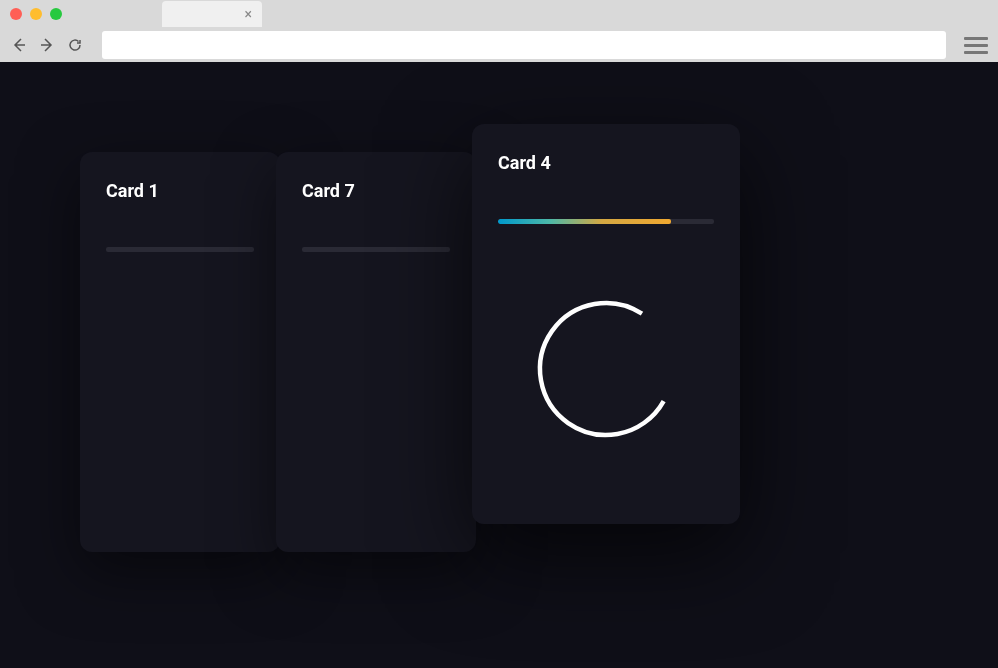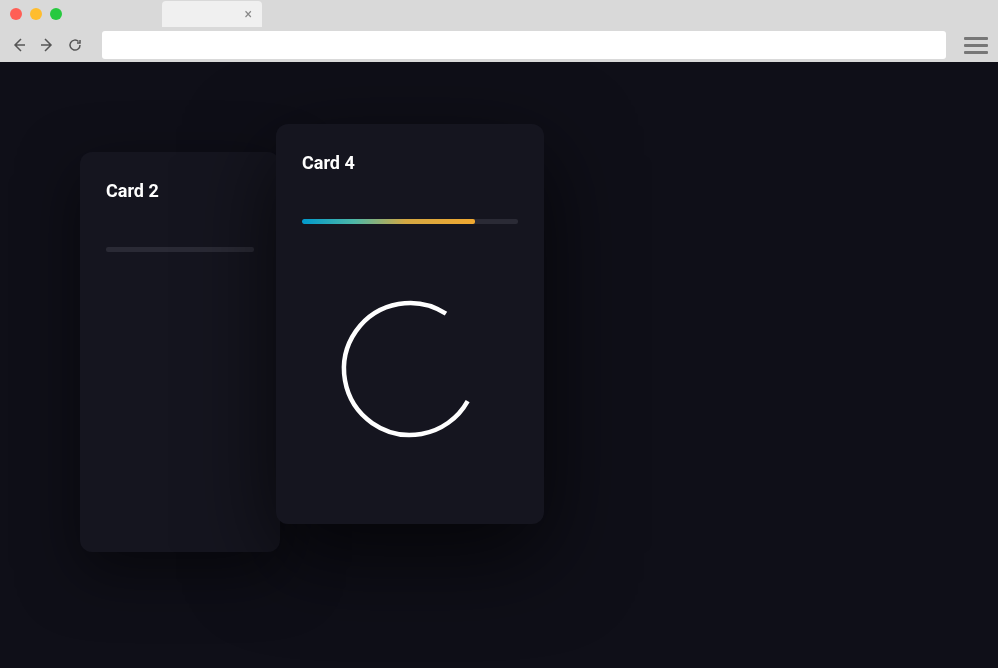--- a/index.html
+++ b/index.html
@@ -196,24 +196,28 @@
       <div class="menu-line"></div>
       <div class="menu-line"></div>
       <div class="menu-line"></div>
     </div>
   </div>
 </div>
 
 <div class="page">
   <div class="cards-container">
 
-
-
     <div class="card">
-      <div class="card-title">Card 2</div>
+      <div class="card-title">Card 1</div>
+      <div class="card-divider"></div>
+    </div>
+
+
+    <div class="card">
+      <div class="card-title">Card 7</div>
       <div class="card-divider"></div>
     </div>
 
     <div class="card active">
       <div class="card-title">Card 4</div>
       <div class="card-divider">
         <div class="card-divider-fill"></div>
       </div>
       <div class="spinner-wrap">
         <svg class="spinner" viewBox="0 0 100 100">

